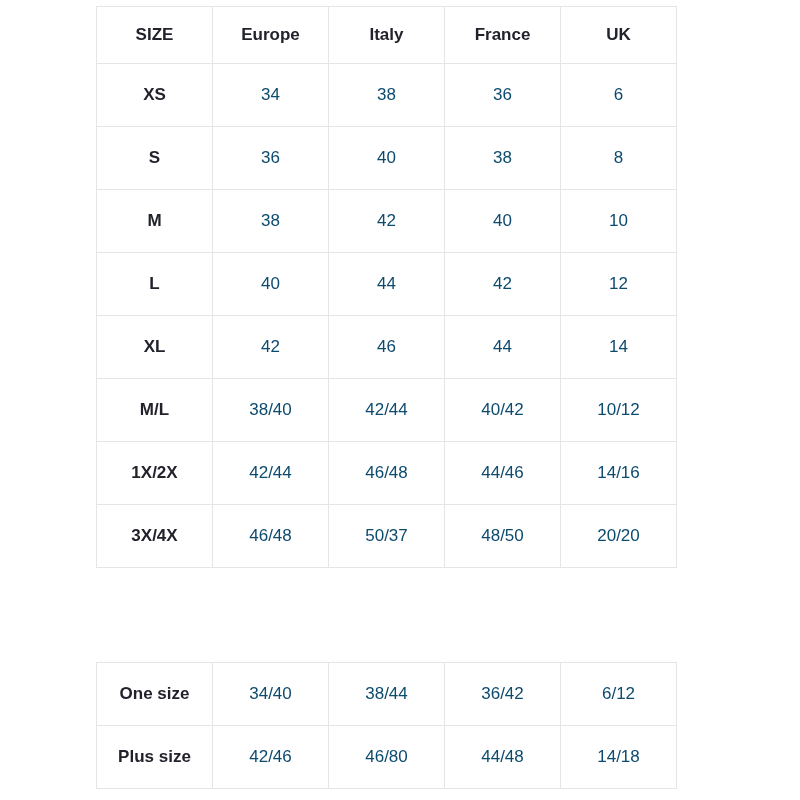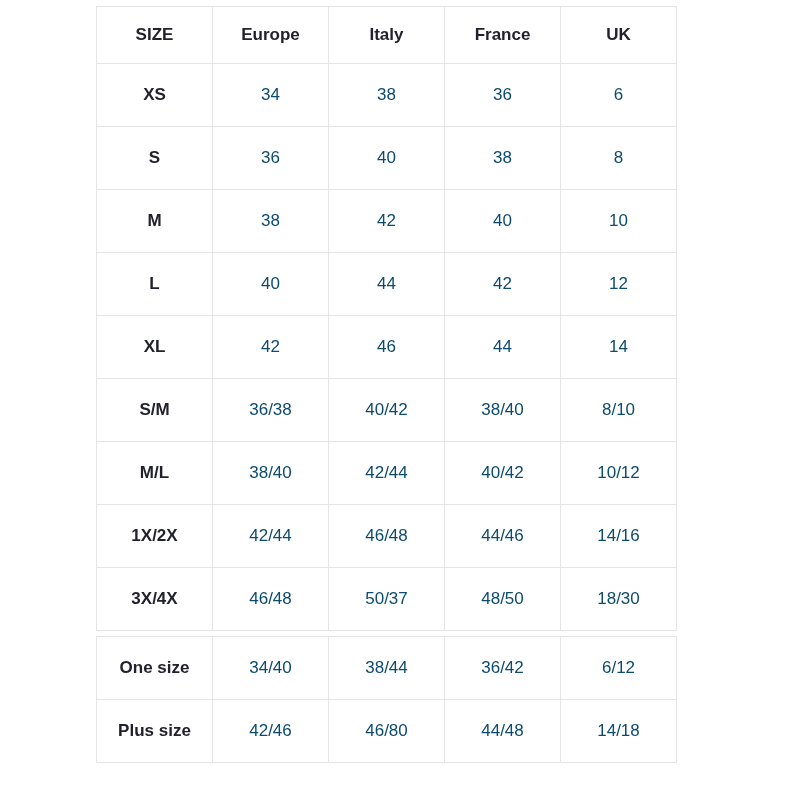--- a/index.html
+++ b/index.html
@@ -55,21 +55,21 @@
     left: 96px;
     top: 6px;
     width: 580px;
   }
   #main-table tr { height: 63px; }
   #main-table tr.header-row { height: 57px; margin-top: 16px; }
 
   #extra-table {
     position: absolute;
     left: 96px;
-    top: 636px;
+    top: 662px;
     width: 580px;
   }
   #extra-table tr { height: 63px; }
 </style>
 </head>
 <body>
 
 <div class="page">
 
   <table class="size-table" id="main-table">
@@ -119,46 +119,39 @@
         <td>12</td>
       </tr>
       <tr>
         <td class="label-cell">XL</td>
         <td>42</td>
         <td>46</td>
         <td>44</td>
         <td>14</td>
       </tr>
       <tr>
-        <td class="label-cell">S/M</td>
-        <td>36/38</td>
-        <td>40/42</td>
-        <td>38/40</td>
-        <td>8/10</td>
-      </tr>
-      <tr>
         <td class="label-cell">M/L</td>
         <td>38/40</td>
         <td>42/44</td>
         <td>40/42</td>
         <td>10/12</td>
       </tr>
       <tr>
         <td class="label-cell">1X/2X</td>
         <td>42/44</td>
         <td>46/48</td>
         <td>44/46</td>
         <td>14/16</td>
       </tr>
       <tr>
         <td class="label-cell">3X/4X</td>
         <td>46/48</td>
         <td>50/37</td>
         <td>48/50</td>
-        <td>18/30</td>
+        <td>20/20</td>
       </tr>
     </tbody>
   </table>
 
   <table class="size-table" id="extra-table">
     <colgroup>
       <col class="c0">
         <col class="c1">
         <col class="c2">
         <col class="c3">

